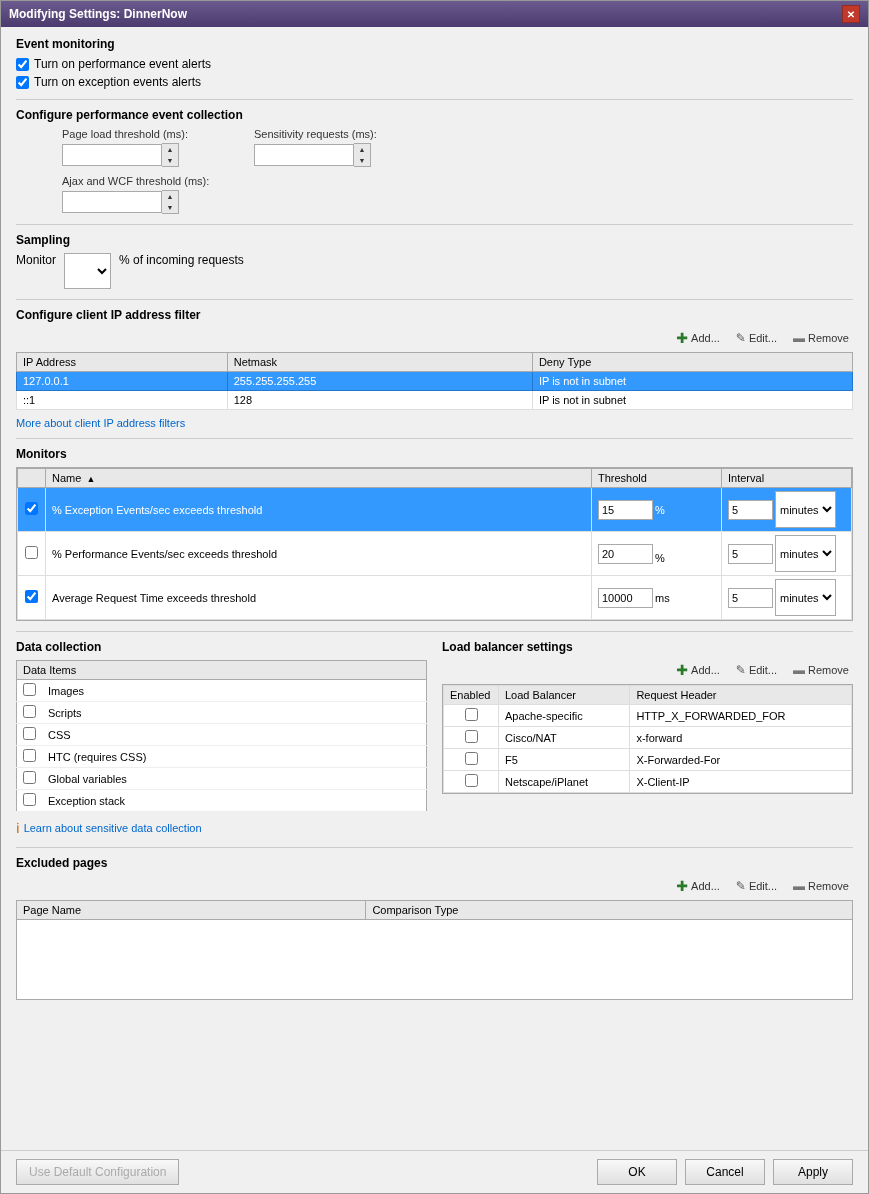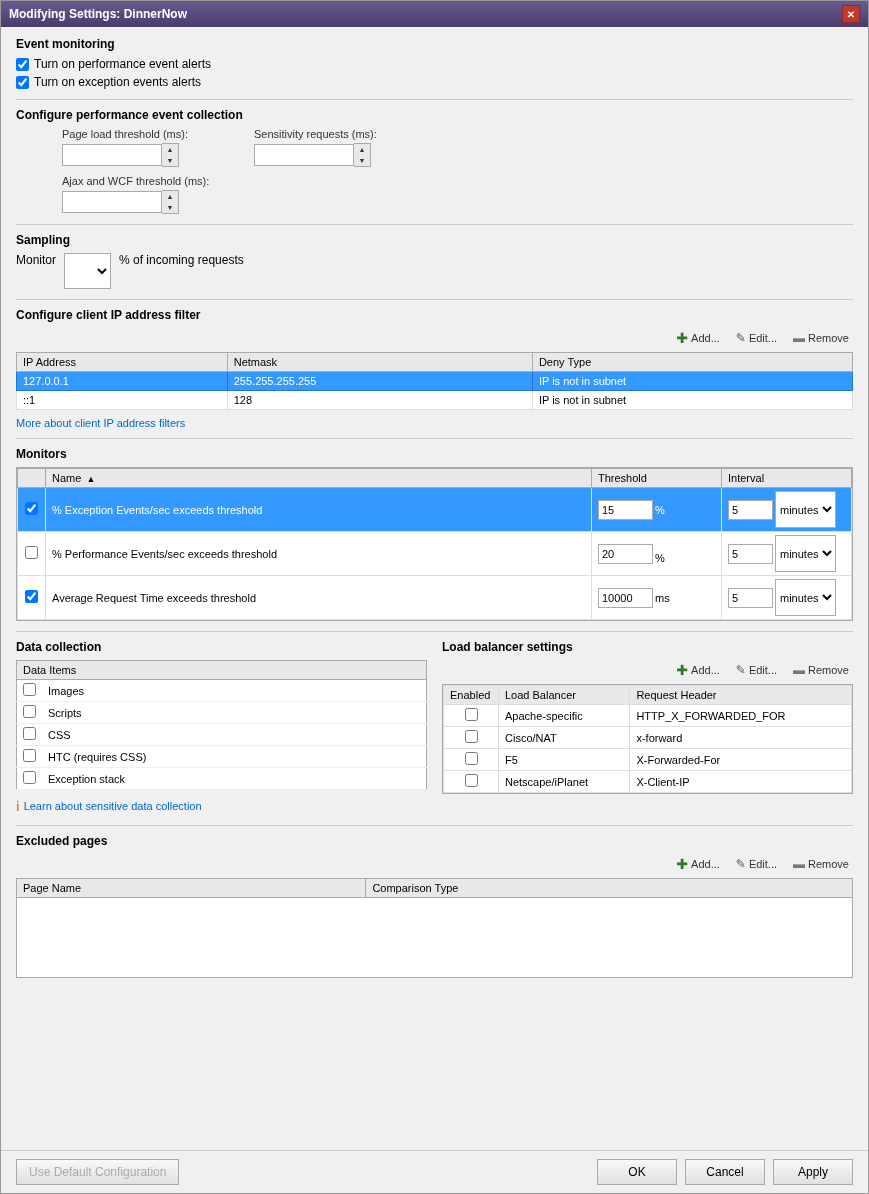--- a/index.html
+++ b/index.html
@@ -599,20 +599,24 @@
               <td><input type="checkbox" style=""></td>
               <td>Scripts</td>
             </tr>
             <tr>
               <td><input type="checkbox" style=""></td>
               <td>CSS</td>
             </tr>
             <tr>
               <td><input type="checkbox" style=""></td>
               <td>HTC (requires CSS)</td>
+            </tr>
+            <tr>
+              <td><input type="checkbox" style=""></td>
+              <td>Global variables</td>
             </tr>
             <tr>
               <td><input type="checkbox" style=""></td>
               <td>Exception stack</td>
             </tr>
           </tbody>
         </table>
         <div style="margin-top:6px; display:flex; align-items:center; gap:4px;">
           <span style="color:#cc6600;font-size:14px;">ℹ</span>
           <a class="link-small">Learn about sensitive data collection</a>

